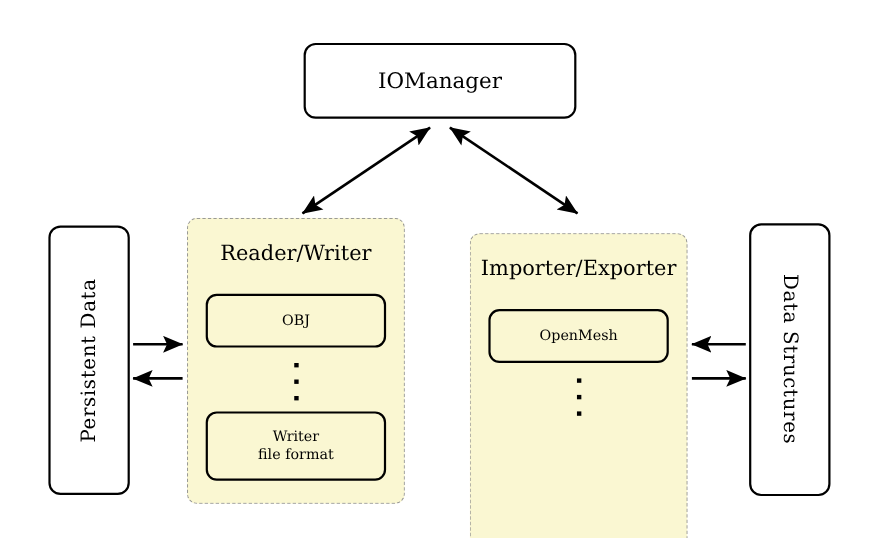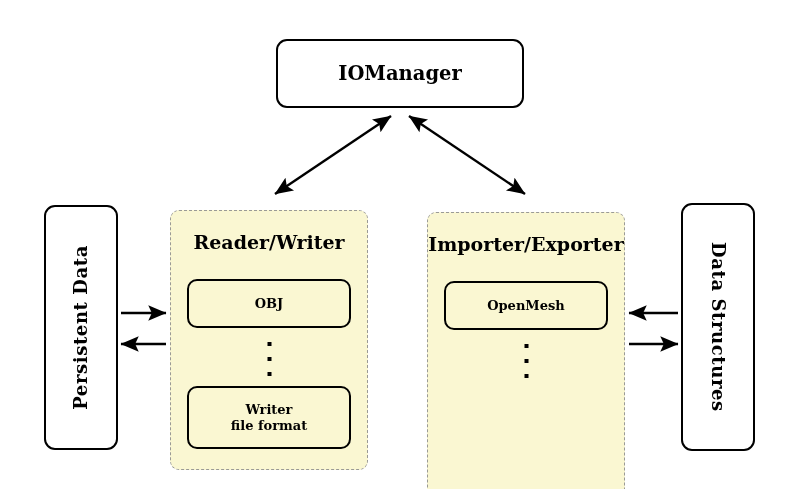--- a/index.html
+++ b/index.html
@@ -12,21 +12,20 @@
     width: 800px;
     height: 489px;
     font-family: "DejaVu Serif", "Liberation Serif", serif;
     overflow: hidden;
   }
   #stage {
     position: relative;
     width: 800px;
     height: 489px;
     background: #ffffff;
-    font-weight: bold;
   }
 
   
   .node {
     position: absolute;
     box-sizing: border-box;
     display: flex;
     align-items: center;
     justify-content: center;
     text-align: center;
@@ -89,21 +88,20 @@
     writing-mode: vertical-rl;
     white-space: nowrap;
     letter-spacing: 0.6px;
   }
 
   #panel-readerwriter {
     left: 170px;
     top: 198px;
     width: 198px;
     height: 260px;
-    margin-top: 12px;
   }
   #panel-importerexporter {
     left: 427px;
     top: 212px;
     width: 198px;
     height: 308px;
   }
   .panel-title {
     position: absolute;
     left: 0;

